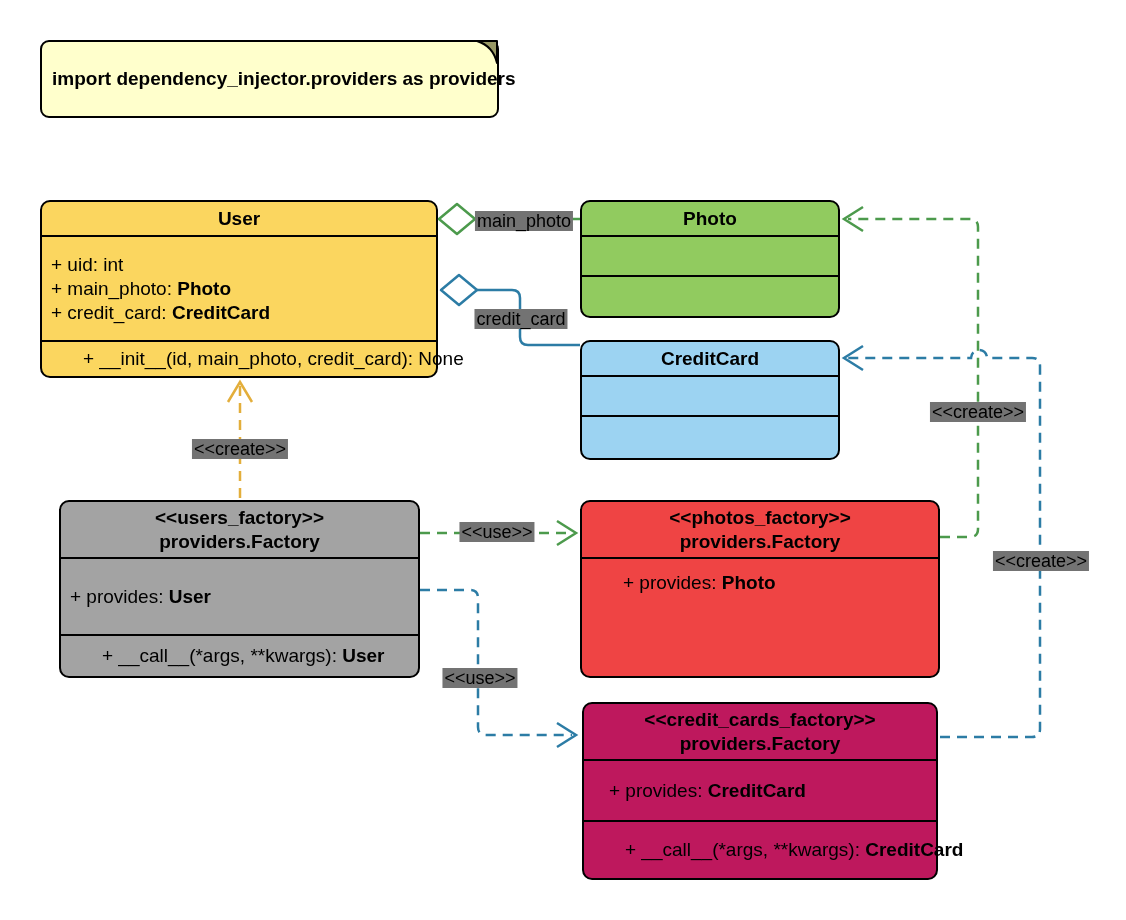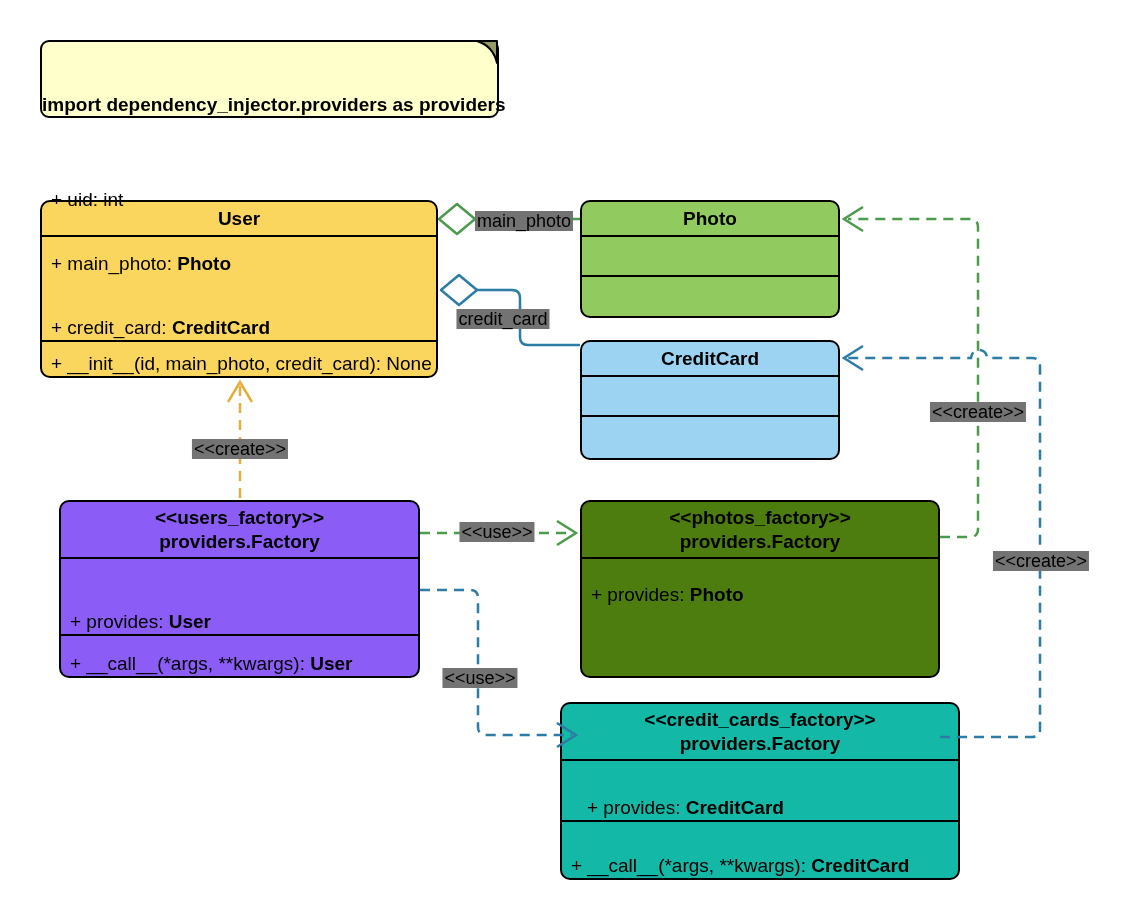--- a/index.html
+++ b/index.html
@@ -1,28 +1,28 @@
 <!DOCTYPE html>
 <html><head>
 <meta charset="utf-8">
 <style>
   html,body{margin:0;padding:0;background:#fff;}
   #canvas{
     position:relative;width:1126px;height:920px;background:#ffffff;overflow:hidden;
     font-family:"Liberation Sans","DejaVu Sans",sans-serif;color:#000;
   }
   .shape{position:absolute;box-sizing:border-box;border:2px solid #000;border-radius:9px;}
-  .note{display:flex;align-items:flex-end;font-weight:bold;font-size:19px;white-space:nowrap;}
+  .note{display:flex;align-items:center;padding-left:10px;font-weight:bold;font-size:19px;white-space:nowrap;}
   .cls{display:flex;flex-direction:column;border-radius:10px;}
   .title{display:flex;flex-direction:column;align-items:center;justify-content:center;
          font-weight:bold;font-size:19px;line-height:24px;border-bottom:2px solid #000;}
   .comp{border-bottom:2px solid #000;box-sizing:border-box;}
-  .comp:last-child{border-bottom:none;}
+  .comp:last-child{border-bottom:none;padding-left:32px;}
   .memb{font-size:19px;line-height:24px;padding-left:9px;white-space:nowrap;}
-  .vcenter{display:flex;flex-direction:column;justify-content:flex-end;gap:40px;}
+  .vcenter{display:flex;flex-direction:column;justify-content:center;}
   svg.overlay{position:absolute;left:0;top:0;pointer-events:none;}
   .elabel{position:absolute;transform:translate(-50%,-50%);background:#737373;
           font-size:18px;line-height:20px;padding:0 2px;white-space:nowrap;z-index:5;}
 </style>
 </head>
 <body>
 
 <div id="canvas">
 
   <div class="shape note" style="left: 40px; top: 40px; width: 459px; height: 78px; background: rgb(255, 255, 204);">
@@ -52,44 +52,44 @@
   </div>
 
   <div class="shape cls" style="left: 580px; top: 340px; width: 260px; height: 120px; background: rgb(156, 211, 242);">
     <div class="title" style="height:33px;">
       <div>CreditCard</div>
     </div>
     <div class="comp" style="height:40px;"></div>
     <div class="comp" style="flex:1;"></div>
   </div>
 
-  <div class="shape cls" style="left: 59px; top: 500px; width: 361px; height: 178px; background: #8b5cf6;">
+  <div class="shape cls" style="left: 59px; top: 500px; width: 361px; height: 178px; background: #a3a3a3;">
     <div class="title" style="height:55px;">
       <div>&lt;&lt;users_factory&gt;&gt;</div>
       <div>providers.Factory</div>
     </div>
     <div class="comp vcenter" style="height:77px;">
       <div class="memb"><span>+ provides: </span><b>User</b></div>
     </div>
     <div class="comp vcenter" style="flex:1;">
       <div class="memb"><span>+ __call__(*args, **kwargs): </span><b>User</b></div>
     </div>
   </div>
 
-  <div class="shape cls" style="left: 580px; top: 500px; width: 360px; height: 178px; background: #4d7c0f;">
+  <div class="shape cls" style="left: 580px; top: 500px; width: 360px; height: 178px; background: #ef4444;">
     <div class="title" style="height:55px;">
       <div>&lt;&lt;photos_factory&gt;&gt;</div>
       <div>providers.Factory</div>
     </div>
     <div class="comp vcenter" style="height:48px;">
       <div class="memb"><span>+ provides: </span><b>Photo</b></div>
     </div>
   </div>
 
-  <div class="shape cls" style="left: 560px; top: 702px; width: 400px; height: 178px; background: #14b8a6;">
+  <div class="shape cls" style="left: 582px; top: 702px; width: 356px; height: 178px; background: #be185d;">
     <div class="title" style="height:55px;">
       <div>&lt;&lt;credit_cards_factory&gt;&gt;</div>
       <div>providers.Factory</div>
     </div>
     <div class="comp vcenter" style="height:61px;padding-left:16px;">
       <div class="memb"><span>+ provides: </span><b>CreditCard</b></div>
     </div>
     <div class="comp vcenter" style="flex:1;">
       <div class="memb"><span>+ __call__(*args, **kwargs): </span><b>CreditCard</b></div>
     </div>
@@ -115,20 +115,20 @@
     <path fill="none" stroke-width="2.5" d="M 557 723 L 576 735 L 557 747" stroke="#2C7CA5"></path>
 
     <path fill="none" stroke-width="2.5" stroke-dasharray="10,7" d="M 940 537 L 970 537 Q 978 537 978 529 L 978 227 Q 978 219 970 219 L 848 219" stroke="#4C9A4C"></path>
     <path fill="none" stroke-width="2.5" d="M 863 207 L 844 219 L 863 231" stroke="#4C9A4C"></path>
 
     <path fill="none" stroke-width="2.5" stroke-dasharray="10,7" d="M 940 737 L 1032 737 Q 1040 737 1040 729 L 1040 366 Q 1040 358 1032 358 L 987 358 A 8 8 0 0 0 971 358 L 848 358" stroke="#2C7CA5"></path>
     <path fill="none" stroke-width="2.5" d="M 863 346 L 844 358 L 863 370" stroke="#2C7CA5"></path>
   </svg>
 
   <div class="elabel" style="left:524px;top:221px;">main_photo</div>
-  <div class="elabel" style="left:503px;top:319px;">credit_card</div>
+  <div class="elabel" style="left:521px;top:319px;">credit_card</div>
   <div class="elabel" style="left:240px;top:449px;">&lt;&lt;create&gt;&gt;</div>
   <div class="elabel" style="left:497px;top:532px;">&lt;&lt;use&gt;&gt;</div>
   <div class="elabel" style="left:480px;top:678px;">&lt;&lt;use&gt;&gt;</div>
   <div class="elabel" style="left:978px;top:412px;">&lt;&lt;create&gt;&gt;</div>
   <div class="elabel" style="left:1041px;top:561px;">&lt;&lt;create&gt;&gt;</div>
 
 </div>
 
 </body></html>

